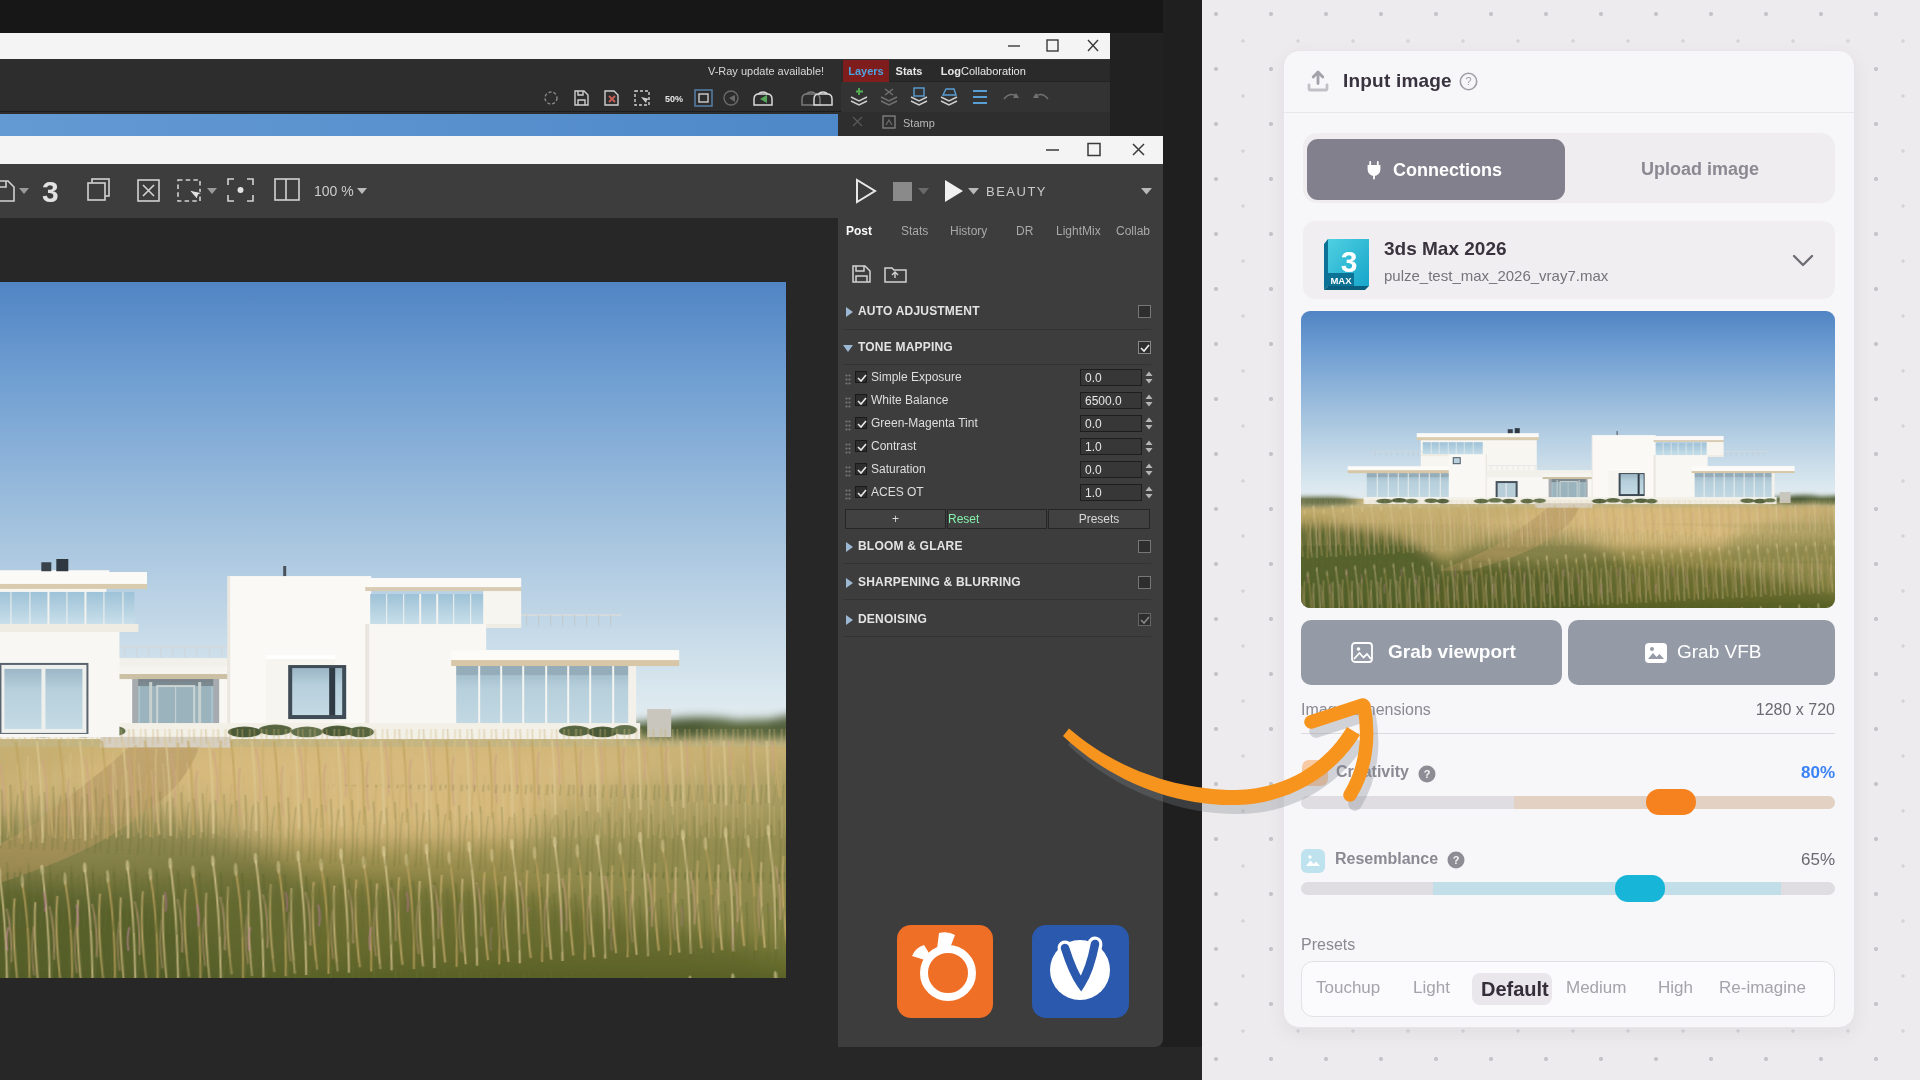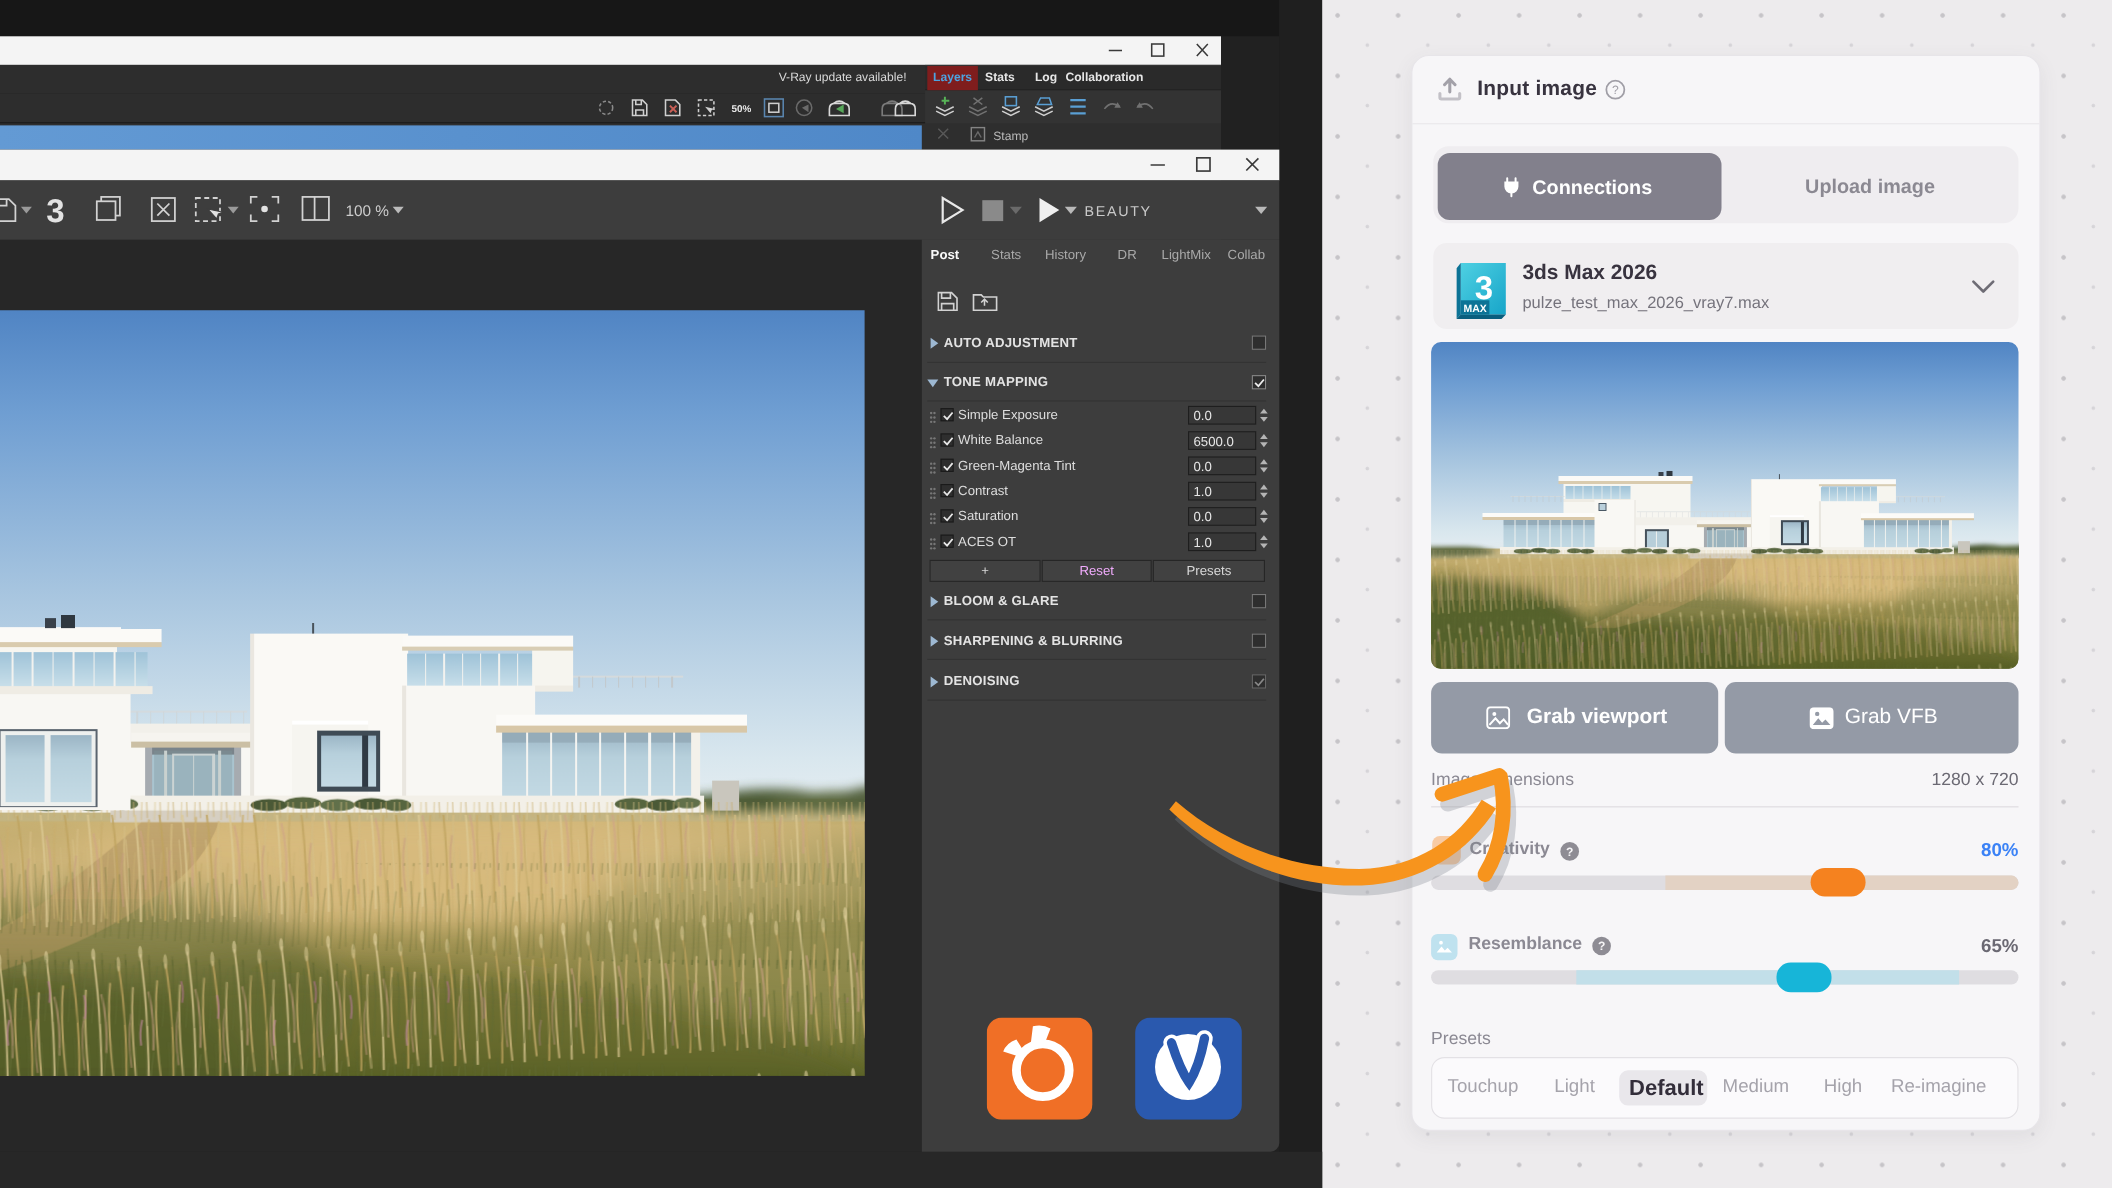--- a/index.html
+++ b/index.html
@@ -80,21 +80,21 @@
     </g>
   </svg>
   <svg class="abs" style="left:808px;top:87px" width="30" height="24" viewBox="0 0 30 24">
     <path d="M6 12 q0,-5 5,-5 l8 0 q5,0 5,5 l0 6 -18 0 z M10 7 q5,-4 10,0" fill="none" stroke="#d8d8d8" stroke-width="1.5"></path>
   </svg>
 
   <div class="abs" style="left:841px;top:60px;width:269px;height:22px;background:#2a2a2a;border-bottom:1px solid #232323"></div>
   <div class="abs" style="left:843px;top:60px;width:46px;height:22px;background:#7f1d1d;color:#4da3e0;font-size:11px;font-weight:bold;text-align:center;line-height:22px">Layers</div>
   <div class="abs" style="left:889px;top:60px;width:40px;height:22px;color:#e6e6e6;font-size:11px;font-weight:bold;text-align:center;line-height:22px">Stats</div>
   <div class="abs" style="left:929px;top:60px;width:32px;height:22px;color:#e6e6e6;font-size:11px;font-weight:bold;text-align:right;line-height:22px">Log</div>
-  <div class="abs" style="left:961px;top:60px;width:86px;height:22px;color:#e6e6e6;font-size:11px;font-weight:bold;text-align:center;line-height:22px">Collaboration</div>
+  <div class="abs" style="left:961px;top:60px;width:86px;height:22px;color:#e6e6e6;font-size:11px;font-weight:normal;text-align:left;line-height:22px">Collaboration</div>
 
   <svg class="abs" style="left:848px;top:85px" width="220" height="26" viewBox="0 0 220 26">
     <g stroke="#cfcfcf" stroke-width="1.4" fill="none">
       <g>
           <path d="M3 16 l8 4 8 -4 M3 12 l8 4 8 -4"></path>
           <path d="M11 3 v7 M8 6.5 h7" stroke="#57b357" stroke-width="1.8"></path>
         </g>
       <g transform="translate(30,0)" opacity="0.4">
           <path d="M3 16 l8 4 8 -4 M3 12 l8 4 8 -4"></path>
           <path d="M7 4 l8 6 M15 4 l-8 6"></path>
@@ -340,21 +340,21 @@
       <path d="M2 6 l3 3 5 -6" stroke="#e8e8e8" stroke-width="1.6" fill="none"></path>
     </svg>
   <div class="abs" style="left:871px;top:485px;color:#dedede;font-size:12px">ACES OT</div>
   <div class="abs" style="left:1080px;top:484px;width:62px;height:17px;background:#373737;border:1px solid #1e1e1e;color:#e6e6e6;font-size:12px;line-height:16px;padding-left:4px">1.0</div>
   <svg class="abs" style="left:1144px;top:484px" width="10" height="17" viewBox="0 0 10 17">
       <path d="M1.5 7 l3.5 -4.5 3.5 4.5z" fill="#b5b5b5"></path>
       <path d="M1.5 10 l3.5 4.5 3.5 -4.5z" fill="#b5b5b5"></path>
     </svg>
 
   <div class="abs" style="left:845px;top:509px;width:101px;height:20px;background:#414141;border:1px solid #262626;color:#d8d8d8;font-size:12px;text-align:center;line-height:19px">+</div>
-  <div class="abs" style="left:947px;top:509px;width:100px;height:20px;background:#414141;border:1px solid #262626;color:#f0abfc;font-size:12px;text-align:center;line-height:19px">Reset</div>
+  <div class="abs" style="left:947px;top:509px;width:100px;height:20px;background:#414141;border:1px solid #262626;color:#86efac;font-size:12px;text-align:left;line-height:19px">Reset</div>
   <div class="abs" style="left:1048px;top:509px;width:102px;height:20px;background:#414141;border:1px solid #262626;color:#d8d8d8;font-size:12px;text-align:center;line-height:19px">Presets</div>
 
   <svg class="abs" style="left:843px;top:541px" width="12" height="12" viewBox="0 0 12 12">
       <path d="M3 1 l7 5 -7 5z" fill="#9db8d2"></path>
     </svg>
   <div class="abs" style="left:858px;top:539px;color:#e3e3e3;font-size:12px;font-weight:bold;letter-spacing:0.2px">BLOOM &amp; GLARE</div>
   <div class="abs" style="left:1138px;top:540px;width:13px;height:13px;background:#2e2e2e;border:1px solid #777"></div>
   <div class="abs" style="left:843px;top:563px;width:308px;height:1px;background:#333"></div>
 
   <svg class="abs" style="left:843px;top:577px" width="12" height="12" viewBox="0 0 12 12">
@@ -470,21 +470,21 @@
   <div class="abs" style="left:1301px;top:849px;width:24px;height:24px;background:#bfe2ef;border-radius:6px"></div>
   <svg class="abs" style="left:1304px;top:852px" width="18" height="18" viewBox="0 0 18 18">
       <path d="M2 14 l4.5 -5.5 3 3.5 2.5 -2.5 4 4.5 z" fill="#ffffff"></path>
       <circle cx="6" cy="5" r="1.7" fill="#ffffff"></circle>
     </svg>
   <div class="abs" style="left:1335px;top:850px;color:#8b8993;font-size:16px;font-weight:bold">Resemblance</div>
   <svg class="abs" style="left:1447px;top:851px" width="18" height="18" viewBox="0 0 18 18">
       <circle cx="9" cy="9" r="8.5" fill="#8e8c94"></circle>
       <text x="9" y="13" text-anchor="middle" font-size="11" font-weight="bold" fill="#f5f4f6" font-family="Liberation Sans">?</text>
     </svg>
-  <div class="abs" style="left:1735px;top:850px;width:100px;text-align:right;color:#6b6973;font-size:17px;font-weight:bold">65%</div>
+  <div class="abs" style="left:1735px;top:850px;width:100px;text-align:right;color:#6b6973;font-size:17px;font-weight:normal">65%</div>
   <div class="abs" style="left:1301px;top:882px;width:534px;height:13px;background:#dfdde1;border-radius:7px"></div>
   <div class="abs" style="left:1433px;top:882px;width:348px;height:13px;background:#c2dfe9"></div>
   <div class="abs" style="left:1615px;top:875px;width:50px;height:27px;background:#17b5d8;border-radius:13px"></div>
 
   <div class="abs" style="left:1301px;top:936px;color:#8b8993;font-size:16px">Presets</div>
   <div class="abs" style="left:1301px;top:961px;width:534px;height:56px;background:#fbfafc;border:1.5px solid #e3e1e5;border-radius:12px"></div>
   <div class="abs" style="left:1472px;top:973px;width:80px;height:32px;background:#e9e7eb;border-radius:8px"></div>
   <div class="abs" style="left:1316px;top:978px;color:#a5a3ab;font-size:17px">Touchup</div>
   <div class="abs" style="left:1413px;top:978px;color:#a5a3ab;font-size:17px">Light</div>
   <div class="abs" style="left:1481px;top:978px;color:#332e3a;font-size:20px;font-weight:bold">Default</div>

